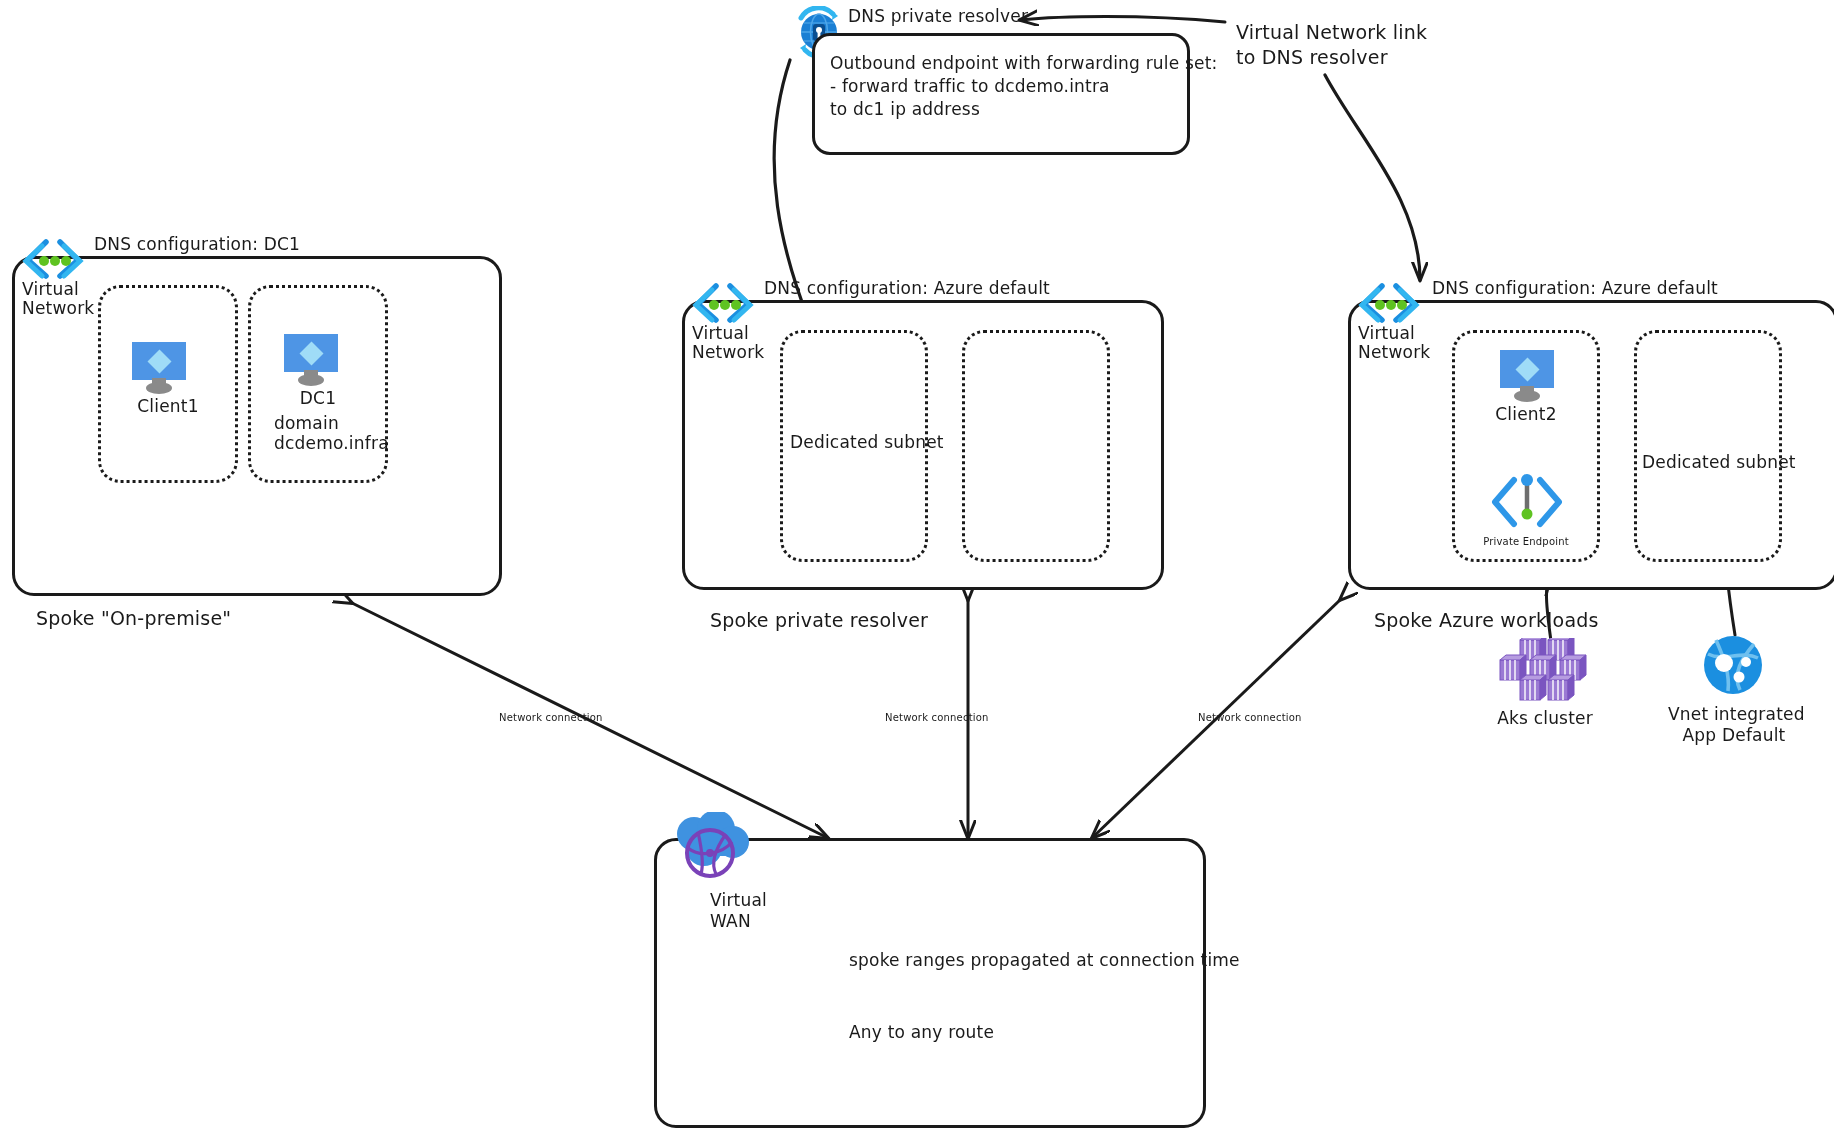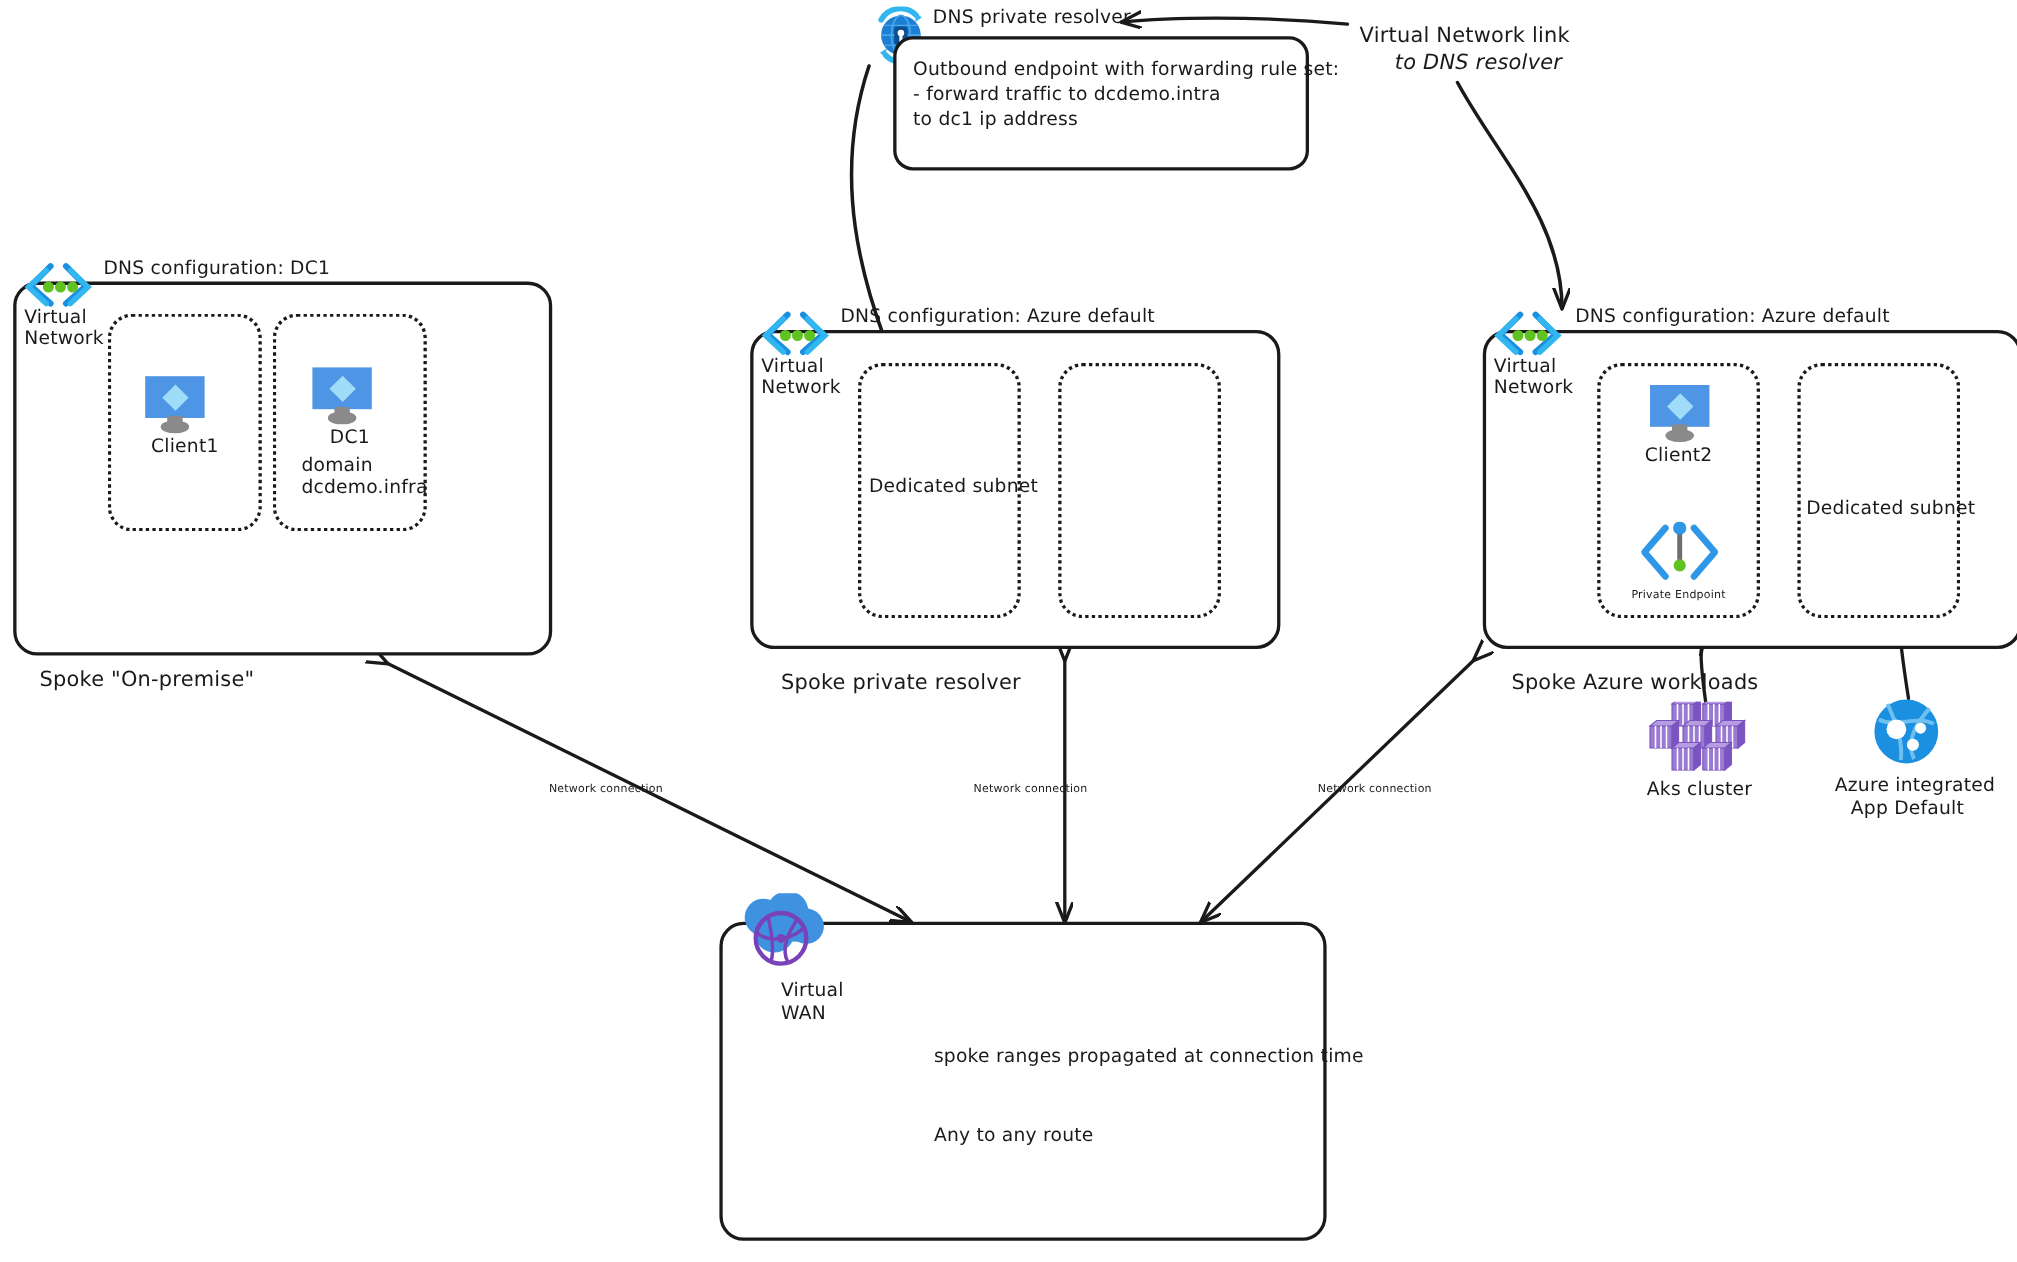--- a/index.html
+++ b/index.html
@@ -116,21 +116,21 @@
     </svg>
   </div>
   <div class="lbl" style="left:848px; top:6px;">DNS private resolver</div>
 
   <div class="note-box" style="left:812px; top:33px; width:378px; height:122px;"></div>
   <div class="lbl" style="left:830px; top:53px;">Outbound endpoint with forwarding rule set:</div>
   <div class="lbl" style="left:830px; top:76px;">- forward traffic to dcdemo.intra</div>
   <div class="lbl" style="left:830px; top:99px;text-align:center;">to dc1 ip address</div>
 
   <div class="lbl big" style="left:1236px; top:20px;">Virtual Network link</div>
-  <div class="lbl big" style="left:1268px; top:45px;font-style:italic;">to DNS resolver</div>
+  <div class="lbl big" style="left:1236px; top:45px;">to DNS resolver</div>
 
   <div class="vnet-box" style="left:12px; top:256px; width:490px; height:340px;"></div>
   <div class="lbl" style="left:94px; top:234px;">DNS configuration: DC1</div>
   <div class="icon-wrap" style="left:22px; top:236px; width:62px; height:44px;">
     <svg width="62" height="44" viewBox="0 0 62 44">
       <path d="M24,6 L6,24 L24,40" fill="none" stroke="#1b8fe0" stroke-width="5.5" stroke-linecap="round"></path>
       <path d="M20,10 L4,25 L20,40" fill="none" stroke="#32b6f0" stroke-width="5" stroke-linecap="round"></path>
       <path d="M38,6 L56,24 L38,40" fill="none" stroke="#1b8fe0" stroke-width="5.5" stroke-linecap="round"></path>
       <path d="M42,10 L58,25 L42,40" fill="none" stroke="#32b6f0" stroke-width="5" stroke-linecap="round"></path>
       <circle cx="22" cy="25" r="5" fill="#5fc321"></circle>
@@ -303,21 +303,21 @@
       <g stroke="#6fc0ef" stroke-width="3.6" fill="none">
         <path d="M6,20 C22,28 40,16 56,24"></path>
         <path d="M14,6 C22,24 28,40 26,57"></path>
         <path d="M52,10 C40,24 30,40 38,56"></path>
       </g>
       <circle cx="22" cy="29" r="9" fill="#ffffff"></circle>
       <circle cx="44" cy="28" r="5" fill="#ffffff"></circle>
       <circle cx="37" cy="43" r="5.5" fill="#ffffff"></circle>
     </svg>
   </div>
-  <div class="lbl ctr" style="left:1668px; top:704px; width:132px;">Azure integrated</div>
+  <div class="lbl ctr" style="left:1668px; top:704px; width:132px;">Vnet integrated</div>
   <div class="lbl ctr" style="left:1668px; top:725px; width:132px;">App Default</div>
 
   <div class="lbl sm" style="left:499px; top:708px;">Network connection</div>
   <div class="lbl sm" style="left:885px; top:708px;">Network connection</div>
   <div class="lbl sm" style="left:1198px; top:708px;">Network connection</div>
 
   <div class="vnet-box" style="left:654px; top:838px; width:552px; height:290px;"></div>
 
   <div class="icon-wrap" style="left:670px; top:812px; width:82px; height:76px;">
     <svg width="82" height="76" viewBox="0 0 82 76">

